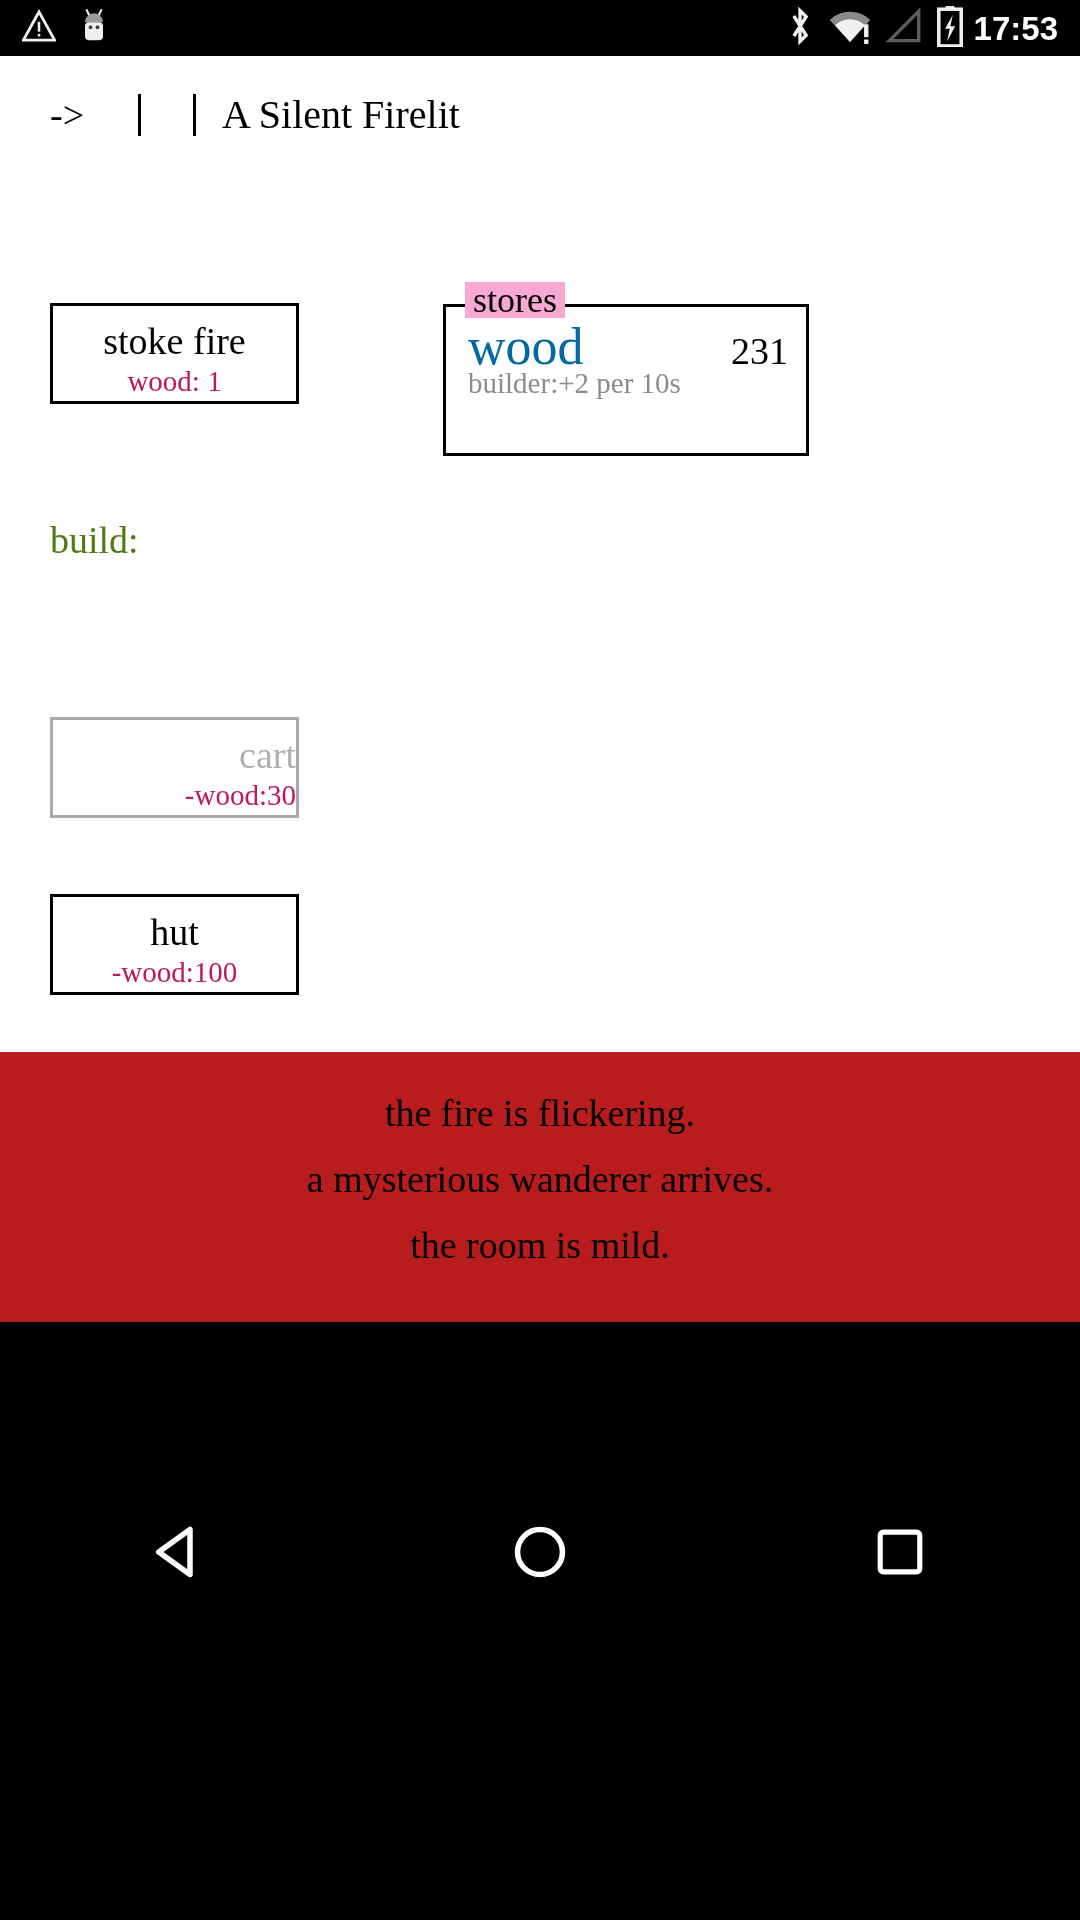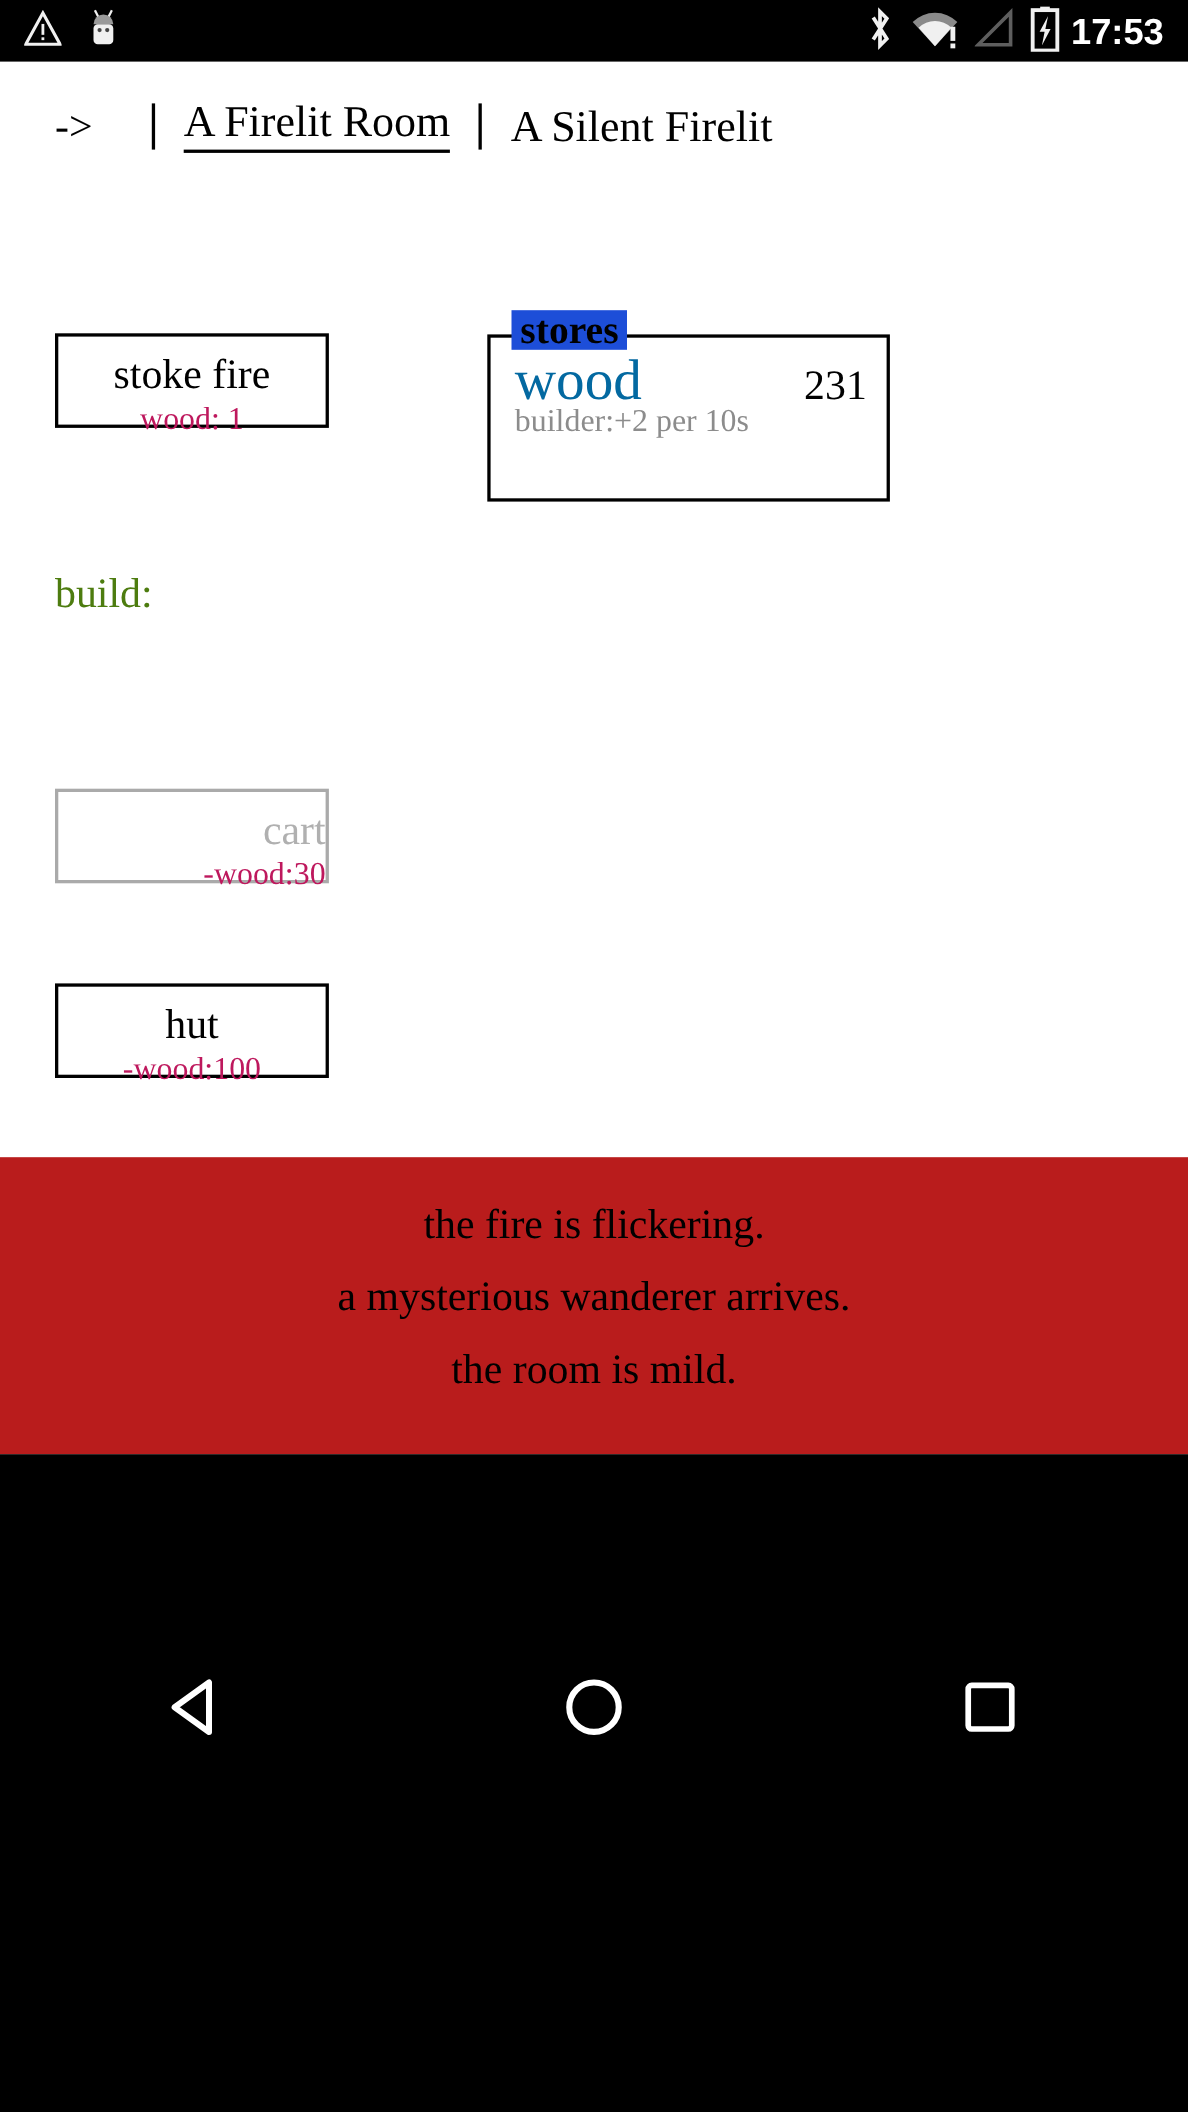--- a/index.html
+++ b/index.html
@@ -101,21 +101,21 @@
 
   
   .btn {
     position: absolute;
     box-sizing: border-box;
     border: 3px solid #000000;
     background: #ffffff;
     text-align: center;
     padding-top: 16px;
     width: 249px;
-    height: 86px;
+    height: 101px;
   }
   .btn.disabled { border-color: #aaaaaa; text-align: right; }
   .btn-label {
     font-size: 38px;
     color: #000000;
     line-height: 1.05;
     display: block;
   }
   .btn.disabled .btn-label { color: #b0b0b0; }
   .btn-cost {
@@ -147,26 +147,25 @@
     top: 130px;
     width: 366px;
     height: 152px;
     box-sizing: border-box;
     border: 3px solid #000000;
   }
   .stores-legend {
     position: absolute;
     top: -25px;
     left: 19px;
-    background: #1d4ed8;
+    background: #f9a8d4;
     padding: 0 8px;
     font-size: 36px;
     color: #000000;
     line-height: 1;
-    font-weight: bold;
   }
   .store-row {
     position: absolute;
     top: 14px;
     left: 22px;
     right: 18px;
     display: flex;
     justify-content: space-between;
     align-items: baseline;
   }
@@ -284,21 +283,20 @@
           <path d="M9.6 5.5 L5.2 13.6 L7.8 13.6 L6.4 20.8 L10.9 12.2 L8.2 12.2 Z" fill="#f0f0f0"></path>
         </svg>
       </span>
     </div>
     <span class="sb-clock">17:53</span>
   </div>
 
   <div class="header">
     <span class="header-arrow">-&gt;</span>
     <span class="header-sep"></span>
-    <span class="header-tab active">A Firelit Room</span>
     <span class="header-sep"></span>
     <span class="header-tab">A Silent Firelit</span>
   </div>
 
   <div class="room">
 
     <div class="btn" id="btn-stoke">
       <span class="btn-label">stoke fire</span>
       <span class="btn-cost">wood: 1</span>
     </div>

